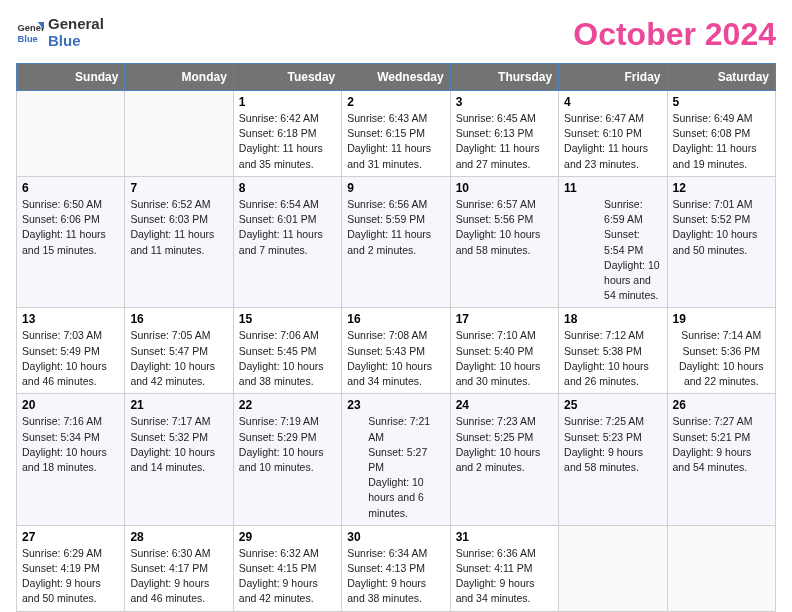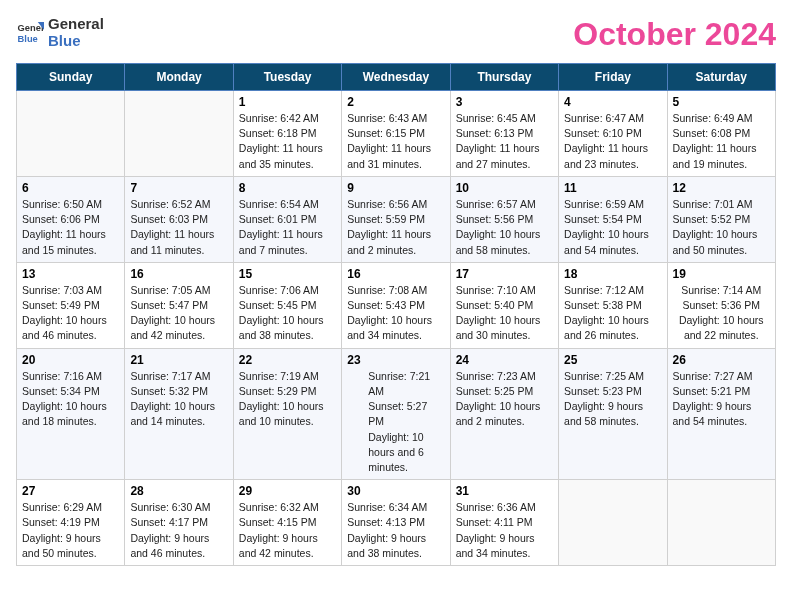--- a/index.html
+++ b/index.html
@@ -45,23 +45,23 @@
     .location-subtitle {
       font-size: 14px;
       color: #555;
     }
     .calendar-table {
       width: 100%;
       border-collapse: collapse;
       font-size: 11px;
     }
     .calendar-table th {
-      background-color: #0c4a6e;
+      background-color: #737373;
       color: #fff;
-      text-align: center;
+      text-align: right;
       padding: 6px 6px;
       font-size: 12px;
       font-weight: bold;
       border: 1px solid #5080c0;
     }
     .calendar-table td {
       border: 1px solid #d0d0d0;
       vertical-align: top;
       padding: 4px 5px;
       width: 108px;
@@ -182,21 +182,21 @@
 Daylight: 11 hours and 2 minutes.</div>
         </td>
         <td>
           <span class="day-number">10</span>
           <div class="day-info" style="white-space: pre-line;">Sunrise: 6:57 AM
 Sunset: 5:56 PM
 Daylight: 10 hours and 58 minutes.</div>
         </td>
         <td>
           <span class="day-number">11</span>
-          <div class="day-info" style="white-space: pre-line;">Sunrise: 6:59 AM
+          <div class="day-info" style="white-space: pre-line; margin-left: 40px;">Sunrise: 6:59 AM
 Sunset: 5:54 PM
 Daylight: 10 hours and 54 minutes.</div>
         </td>
         <td>
           <span class="day-number">12</span>
           <div class="day-info" style="white-space: pre-line;">Sunrise: 7:01 AM
 Sunset: 5:52 PM
 Daylight: 10 hours and 50 minutes.</div>
         </td>
       </tr>

